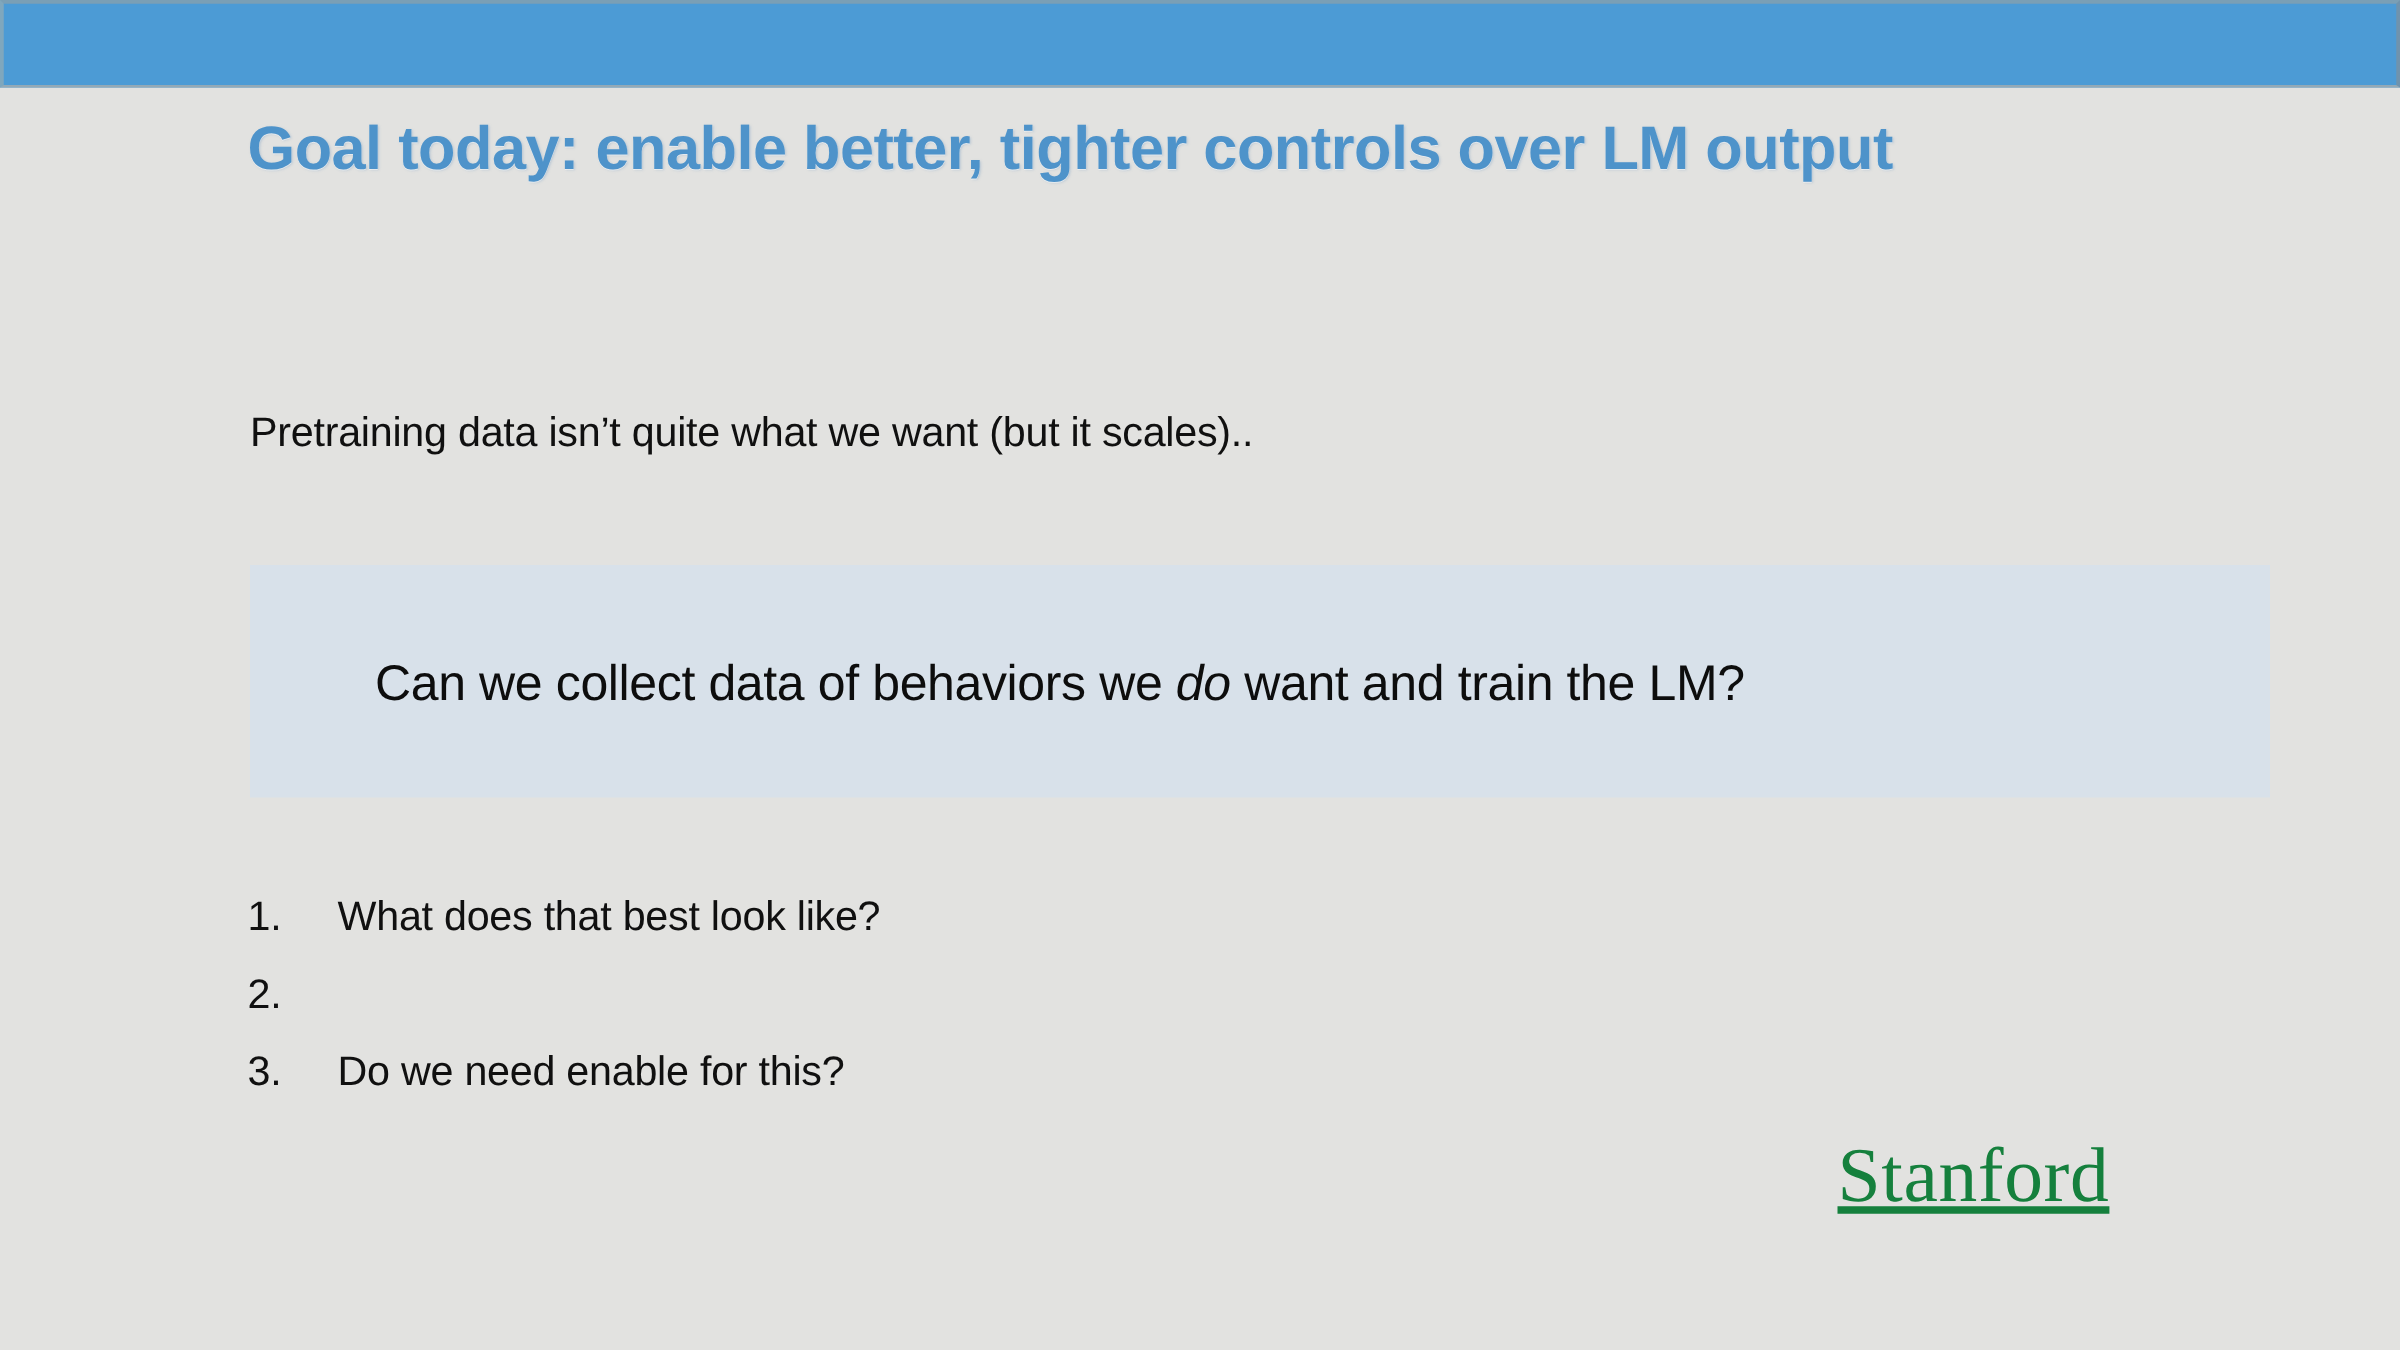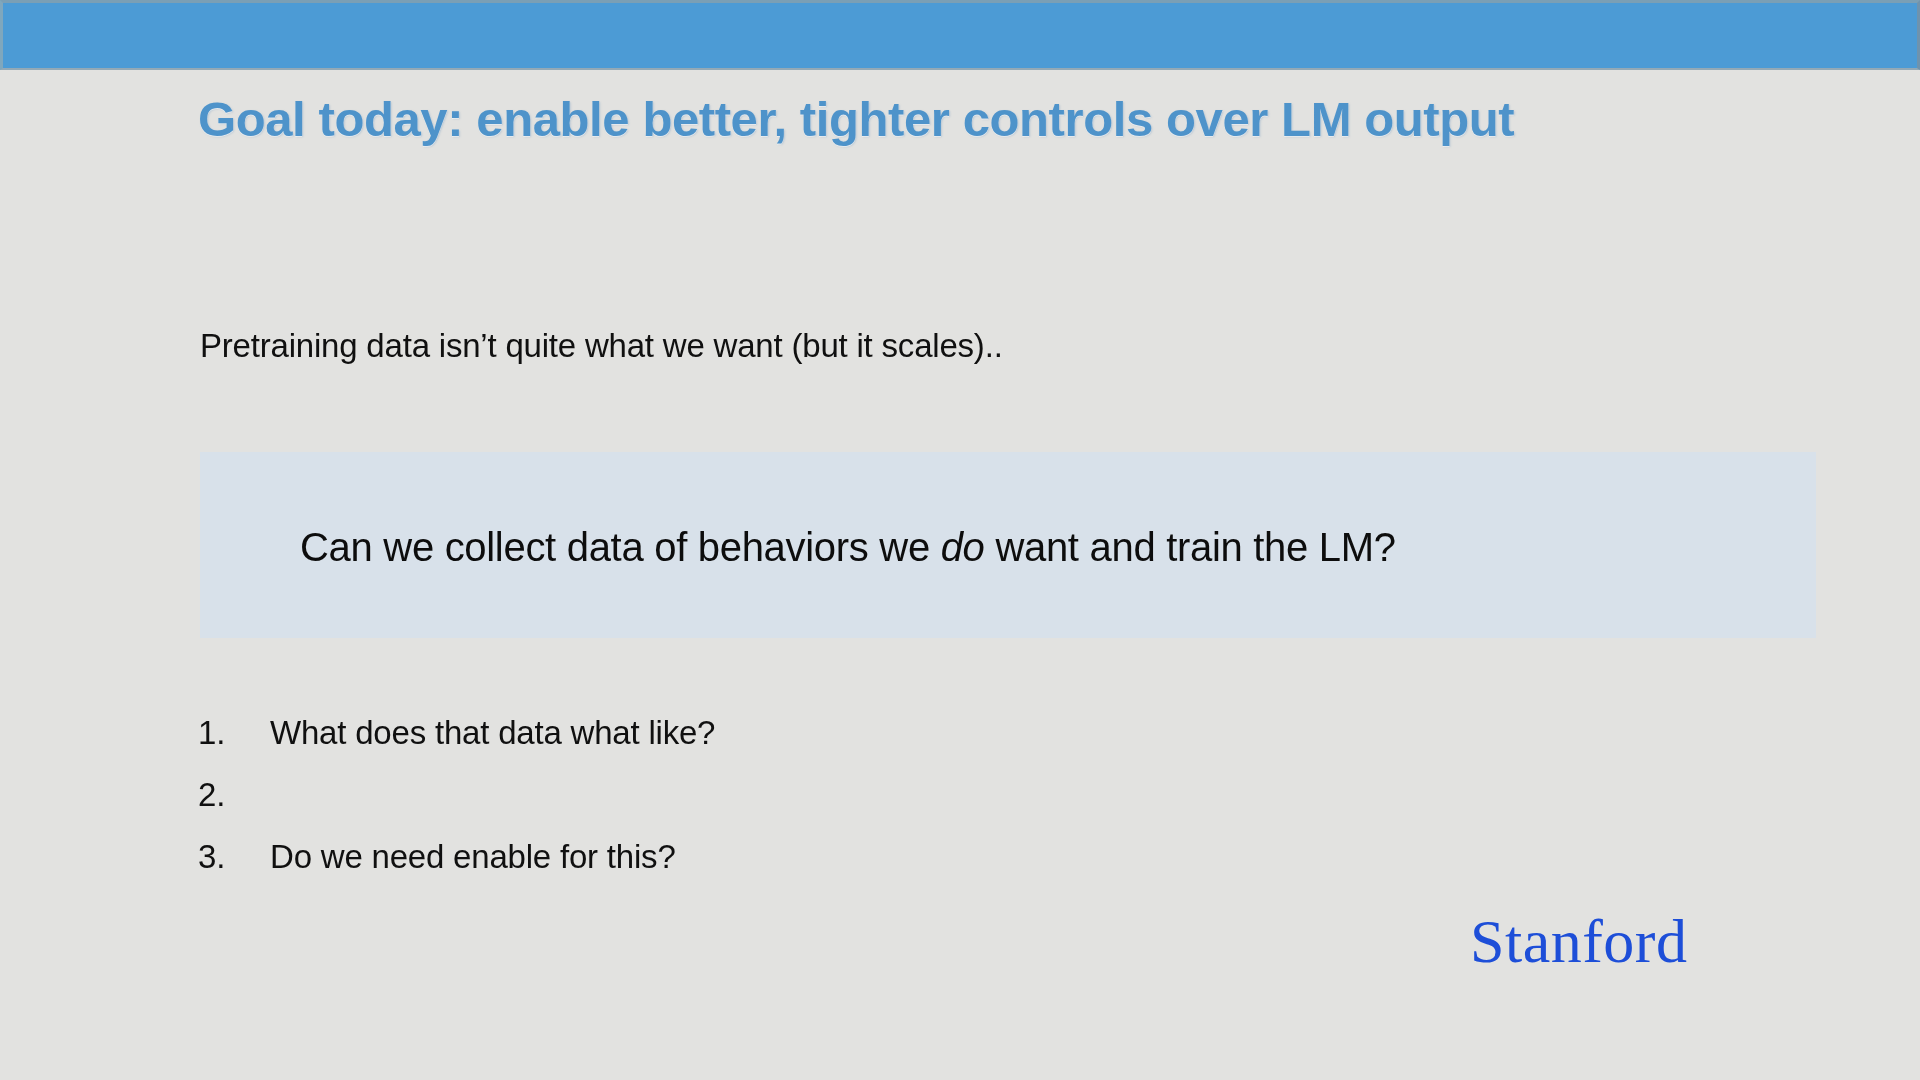--- a/index.html
+++ b/index.html
@@ -115,23 +115,24 @@
   }
 
   
   #stanford-logo {
     position: absolute;
     left: 1470px;
     top: 906px;
     font-family: "Liberation Serif", "DejaVu Serif", serif;
     font-size: 62px;
     line-height: 70px;
-    color: #1d4ed8;
+    color: #15803d;
     letter-spacing: 0.5px;
     white-space: nowrap;
+    text-decoration: underline;
   }
 </style>
 </head>
 <body>
 
 <div id="slide">
 
   <div id="top-band"></div>
 
   <div id="intro">Pretraining data isn’t quite what we want (but it scales)..</div>
@@ -141,21 +142,21 @@
   <div id="callout-box"></div>
 
   <div id="callout-text">
     <span>Can we collect data of behaviors we </span><span class="em">do</span><span> want and train the LM?</span>
   </div>
 
   <div id="numbered-list">
 
     <div class="list-row">
       <span class="list-num">1.</span>
-      <span class="list-text">What does that data what like?</span>
+      <span class="list-text">What does that best look like?</span>
     </div>
 
     <div class="list-row">
       <span class="list-num">2.</span>
     </div>
 
     <div class="list-row">
       <span class="list-num">3.</span>
       <span class="list-text">Do we need enable for this?</span>
     </div>

